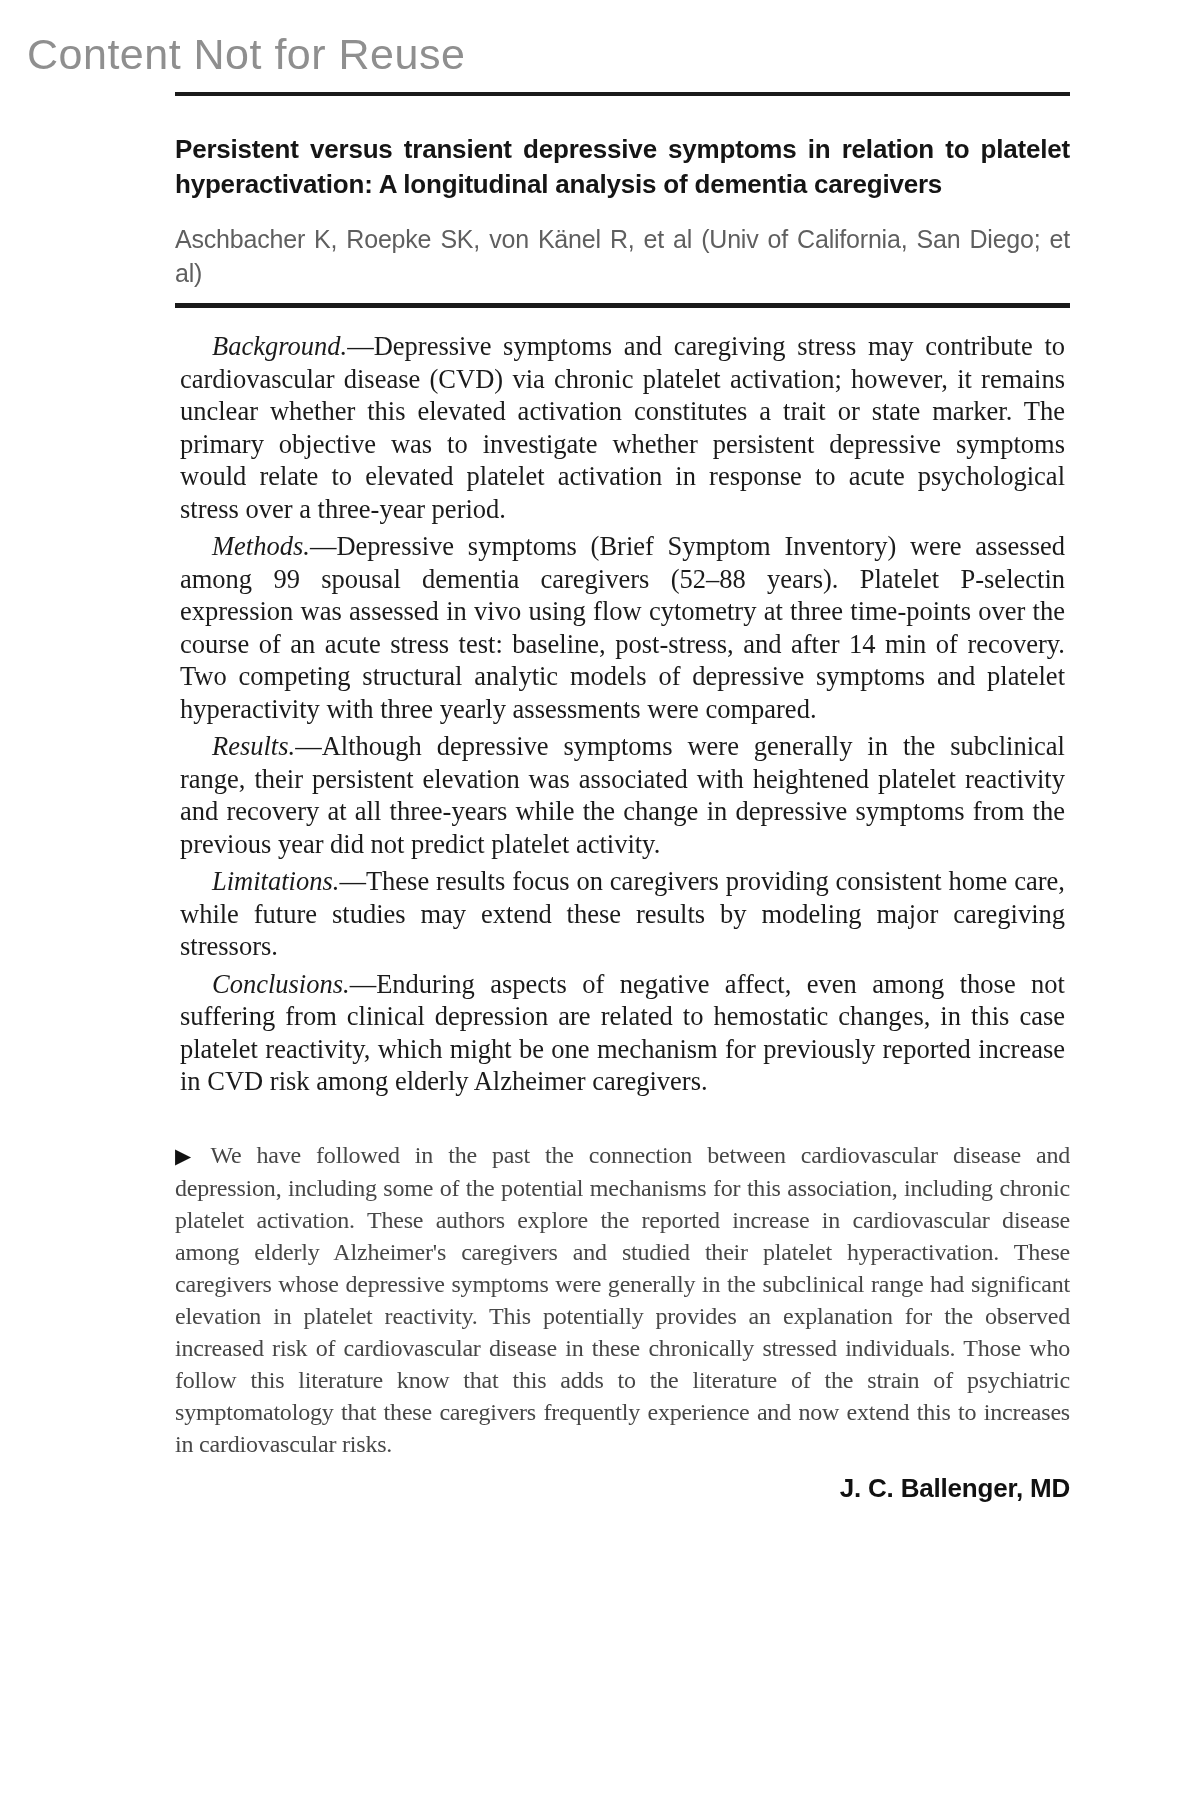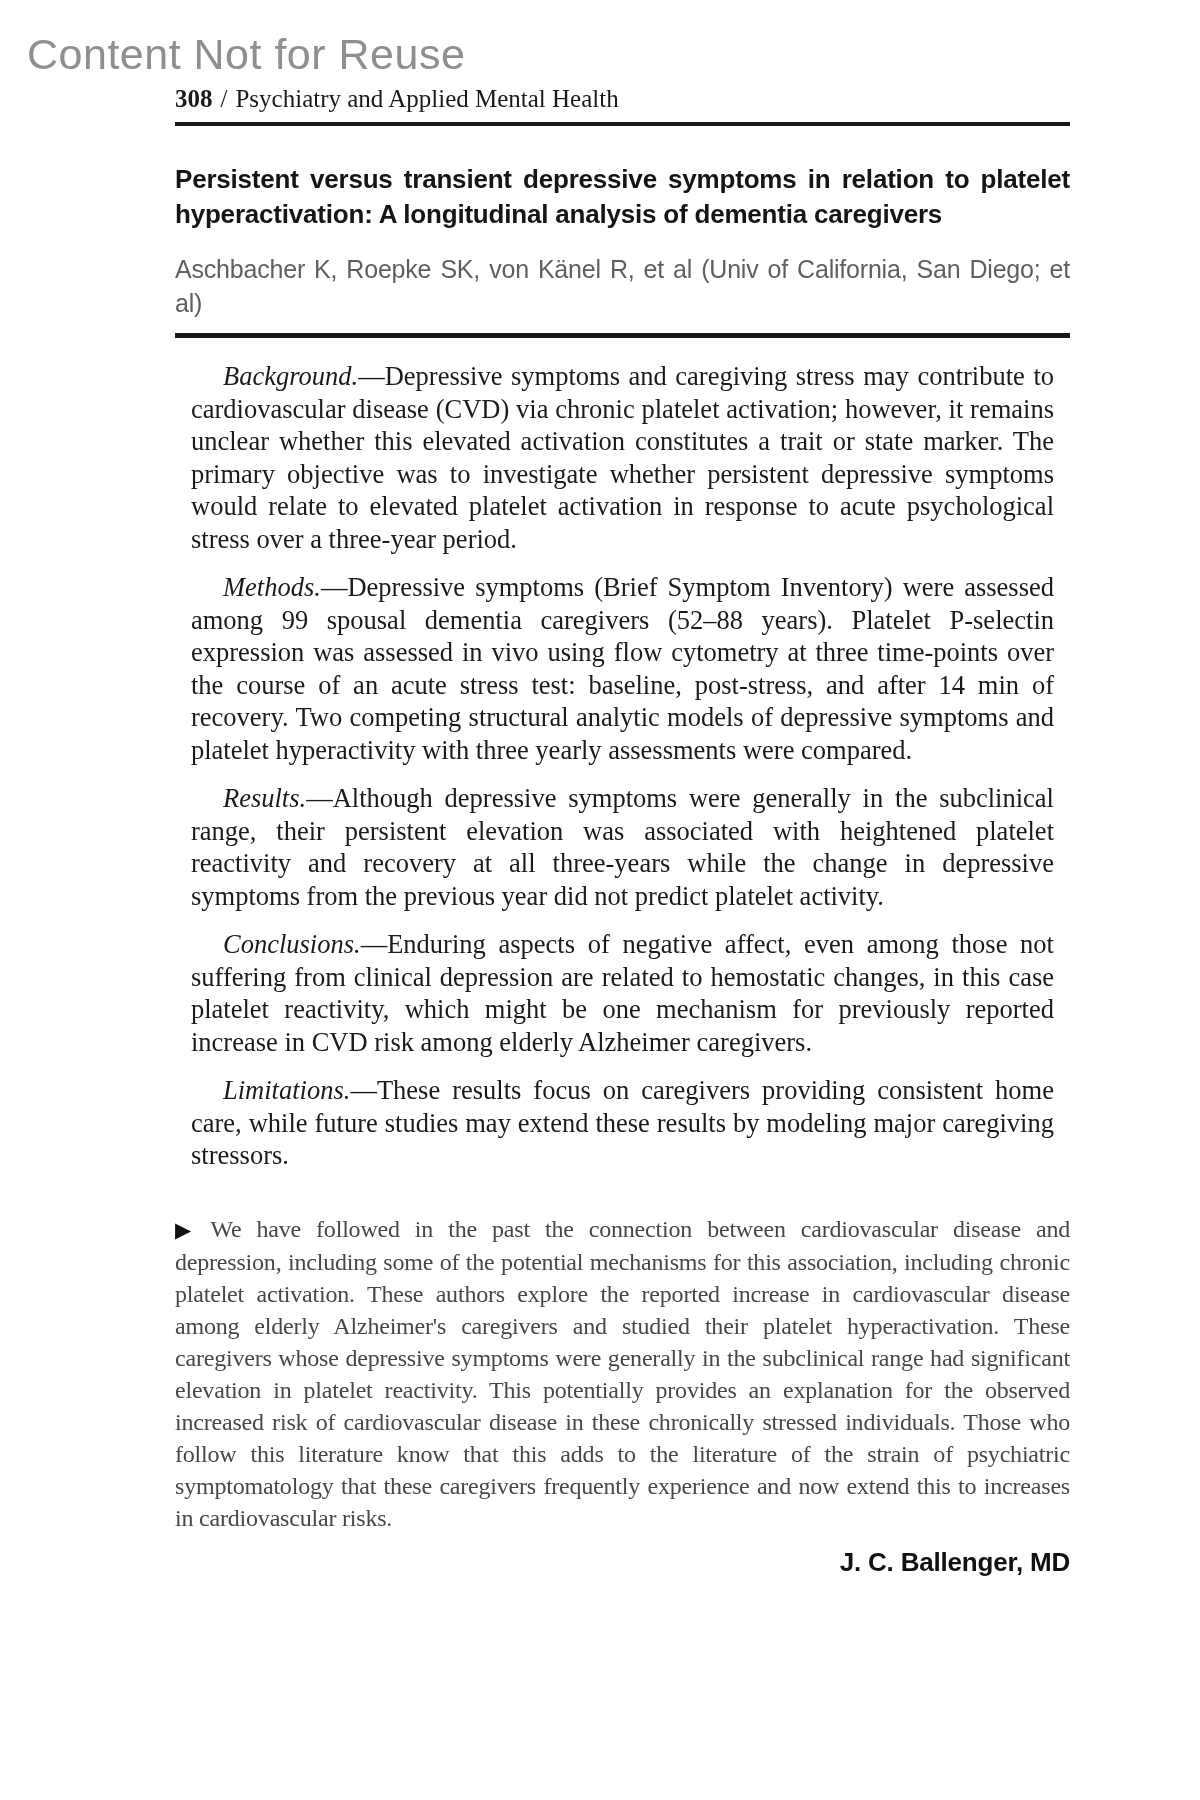--- a/index.html
+++ b/index.html
@@ -76,21 +76,21 @@
     margin-top: 22px;
     font-family: "Liberation Serif", serif;
     font-size: 26.5px;
     color: #1b1b1b;
     line-height: 32.5px;
     text-align: justify;
     hyphens: auto;
     -webkit-hyphens: auto;
   }
   .abstract p {
-    margin: 16px;
+    margin: 5px;
     text-indent: 32px;
   }
   .abstract em {
     font-style: italic;
   }
   .commentary {
     margin-top: 41px;
     font-family: Liberation Serif, serif;
     font-size: 24px;
     color: #474747;
@@ -116,39 +116,36 @@
     letter-spacing: -0.2px;
   }
 </style>
 </head>
 <body>
 
 <div class="watermark">Content Not for Reuse</div>
 
 <div class="content">
 
-  <div class="page-header">
-    <span class="page-num">308</span><span class="sep">/</span><span class="section">Psychiatry and Applied Mental Health</span>
-  </div>
 
   <div class="rule rule-thin"></div>
 
   <h1 class="title">Persistent versus transient depressive symptoms in relation to platelet hyperactivation: A longitudinal analysis of dementia caregivers</h1>
 
   <div class="authors">Aschbacher K, Roepke SK, von Känel R, et al (Univ of California, San Diego; et al)</div>
 
 
   <div class="rule rule-thick"></div>
 
   <div class="abstract">
     <p><em>Background.</em><span>—</span><span>Depressive symptoms and caregiving stress may contribute to cardiovascular disease (CVD) via chronic platelet activation; however, it remains unclear whether this elevated activation constitutes a trait or state marker. The primary objective was to investigate whether persistent depressive symptoms would relate to elevated platelet activation in response to acute psychological stress over a three-year period.</span></p>
     <p><em>Methods.</em><span>—</span><span>Depressive symptoms (Brief Symptom Inventory) were assessed among 99 spousal dementia caregivers (52–88 years). Platelet P-selectin expression was assessed in vivo using flow cytometry at three time-points over the course of an acute stress test: baseline, post-stress, and after 14 min of recovery. Two competing structural analytic models of depressive symptoms and platelet hyperactivity with three yearly assessments were compared.</span></p>
     <p><em>Results.</em><span>—</span><span>Although depressive symptoms were generally in the subclinical range, their persistent elevation was associated with heightened platelet reactivity and recovery at all three-years while the change in depressive symptoms from the previous year did not predict platelet activity.</span></p>
+    <p><em>Limitations.</em><span>—</span><span>These results focus on caregivers providing consistent home care, while future studies may extend these results by modeling major caregiving stressors.</span></p>
     <p><em>Conclusions.</em><span>—</span><span>Enduring aspects of negative affect, even among those not suffering from clinical depression are related to hemostatic changes, in this case platelet reactivity, which might be one mechanism for previously reported increase in CVD risk among elderly Alzheimer caregivers.</span></p>
-    <p><em>Limitations.</em><span>—</span><span>These results focus on caregivers providing consistent home care, while future studies may extend these results by modeling major caregiving stressors.</span></p>
   </div>
 
   <div class="commentary">
     <span class="marker">▶</span><span>We have followed in the past the connection between cardiovascular disease and depression, including some of the potential mechanisms for this association, including chronic platelet activation. These authors explore the reported increase in cardiovascular disease among elderly Alzheimer's caregivers and studied their platelet hyperactivation. These caregivers whose depressive symptoms were generally in the subclinical range had significant elevation in platelet reactivity. This potentially provides an explanation for the observed increased risk of cardiovascular disease in these chronically stressed individuals. Those who follow this literature know that this adds to the literature of the strain of psychiatric symptomatology that these caregivers frequently experience and now extend this to increases in cardiovascular risks.</span>
   </div>
 
   <div class="signature">J. C. Ballenger, MD</div>
 
 </div>
 

